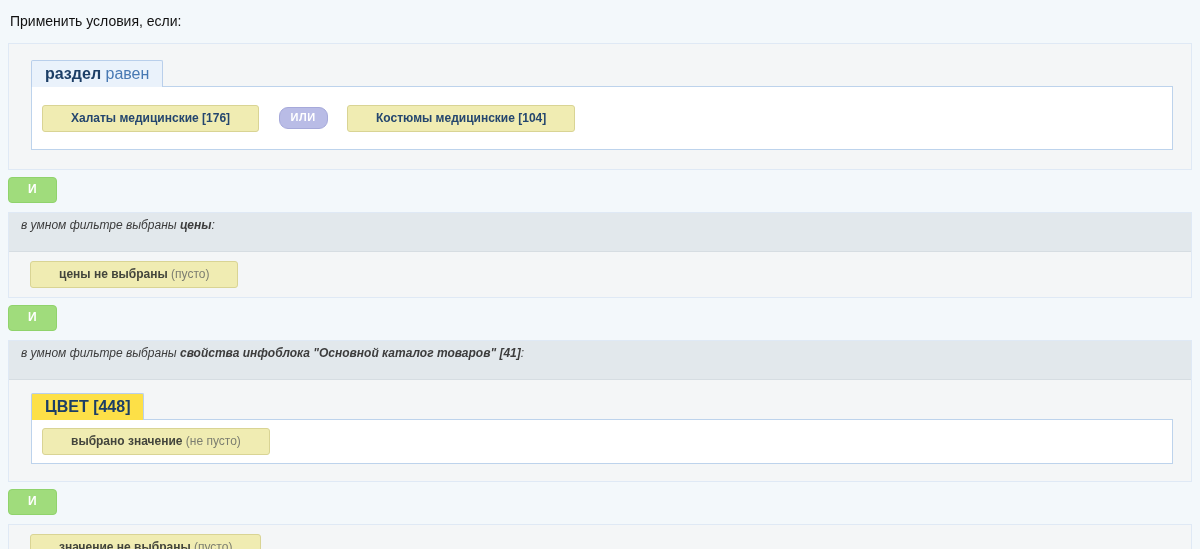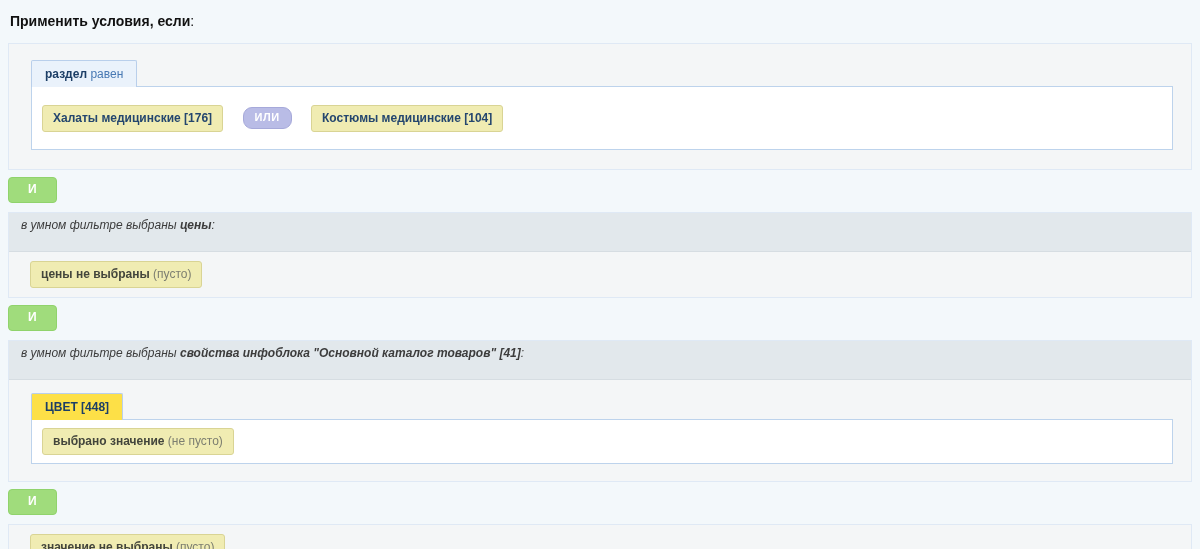--- a/index.html
+++ b/index.html
@@ -10,59 +10,59 @@
     overflow: hidden;
   }
   .page { padding: 8px 8px 0 8px; }
 
   .page-title {
     margin: 4px 0 13px 2px;
     font-size: 14px;
     line-height: 18px;
     color: #111;
   }
-  .page-title .t-bold { font-weight: bold; text-align: center; }
+  .page-title .t-bold { font-weight: normal; text-align: center; }
 
   .panel {
     width: 1184px;
     background: #f4f6f7;
     border: 1px solid #dfe9f5;
   }
   .panel.group-panel { padding: 16px 18px 19px 22px; }
 
   .tab {
     display: inline-block;
     position: relative;
     z-index: 2;
     margin-bottom: -1px;
     padding: 6px 13px 6px 13px;
     background: #eaf2fb;
     border: 1px solid #b9cfeb;
     border-bottom: none;
     border-radius: 2px 2px 0 0;
-    font-size: 12px;
+    font-size: 16px;
     line-height: 14px;
     cursor: pointer;
   }
   .tab.property-tab { background: #fde047; }
   .tab .tab-field { font-weight: bold; color: #1c3e66; }
   .tab .tab-op { color: #4879b3; }
 
   .white-box {
     position: relative;
     z-index: 1;
     background: #ffffff;
     border: 1px solid #bdd3ec;
     padding: 8px 10px;
   }
 
   .chip {
     display: inline-block;
     vertical-align: middle;
-    padding: 5px 10px;
+    padding: 5px 28px;
     background: #f0ecb2;
     border: 1px solid #d9d494;
     border-radius: 3px;
     font-size: 12px;
     line-height: 15px;
     cursor: pointer;
   }
   .chip .chip-main { font-weight: bold; color: #24466e; }
   .chip .chip-state { font-weight: bold; color: #43453c; }
   .chip .chip-note { color: #7c7e70; }

